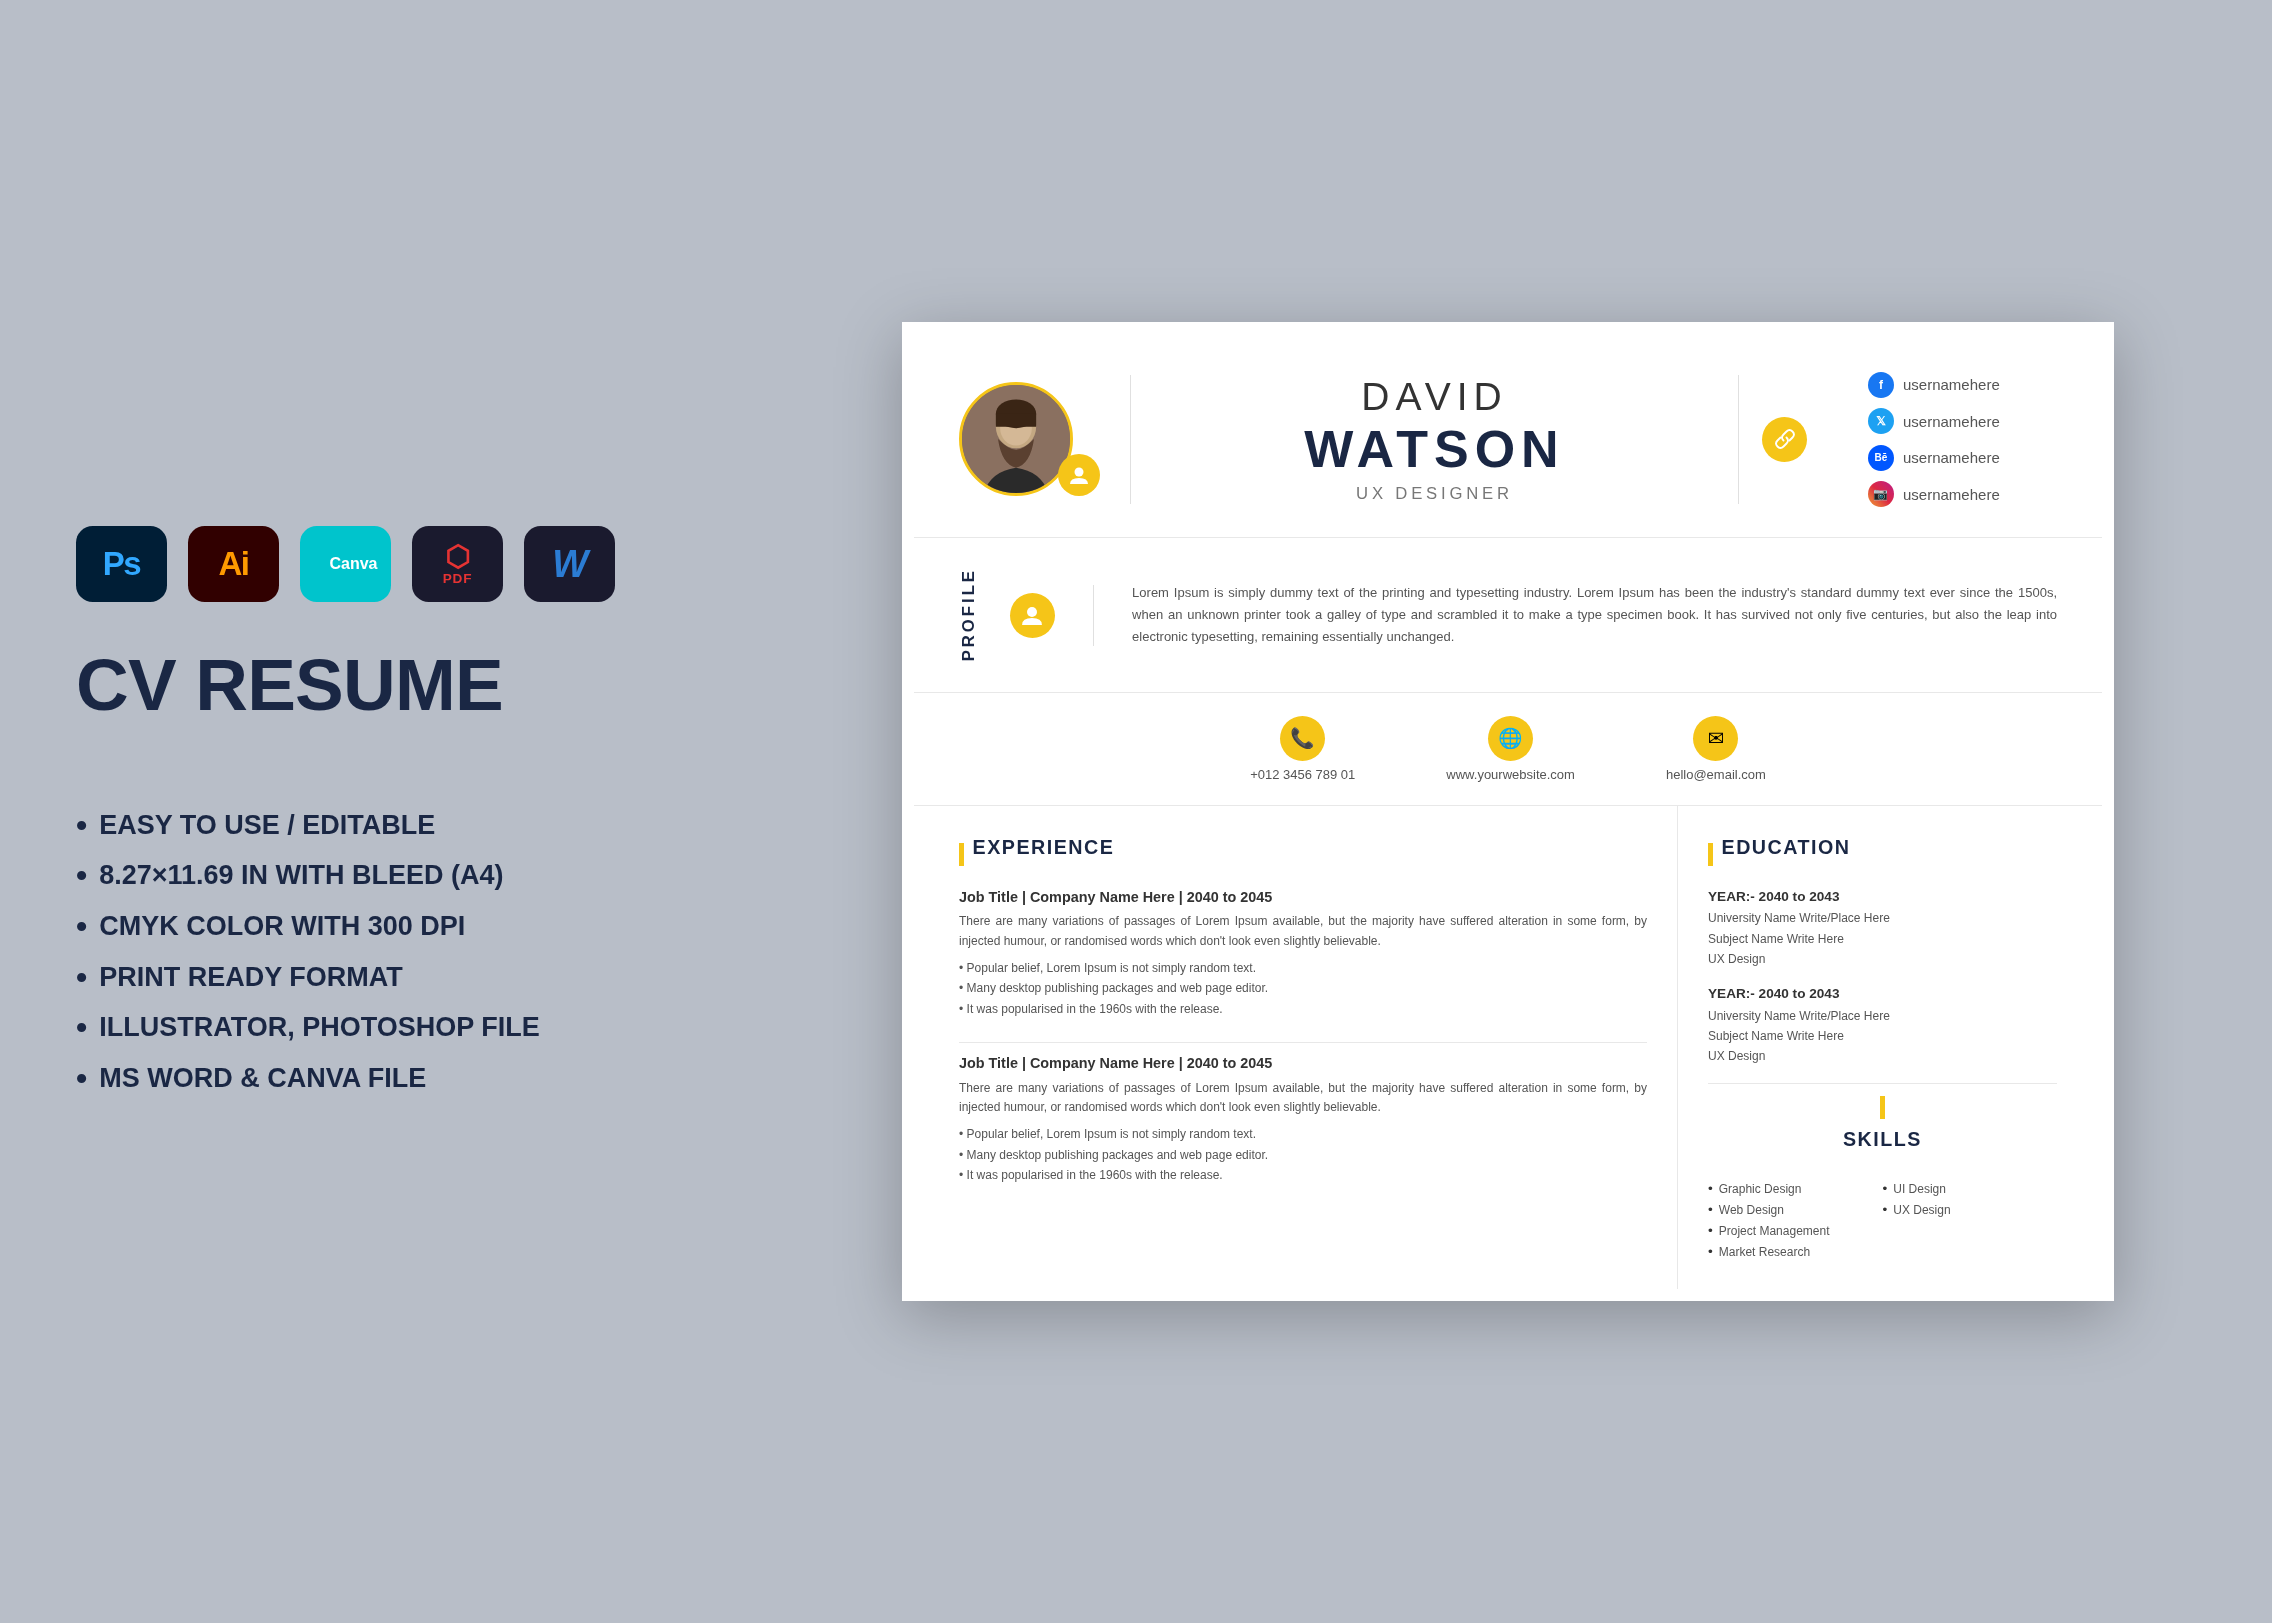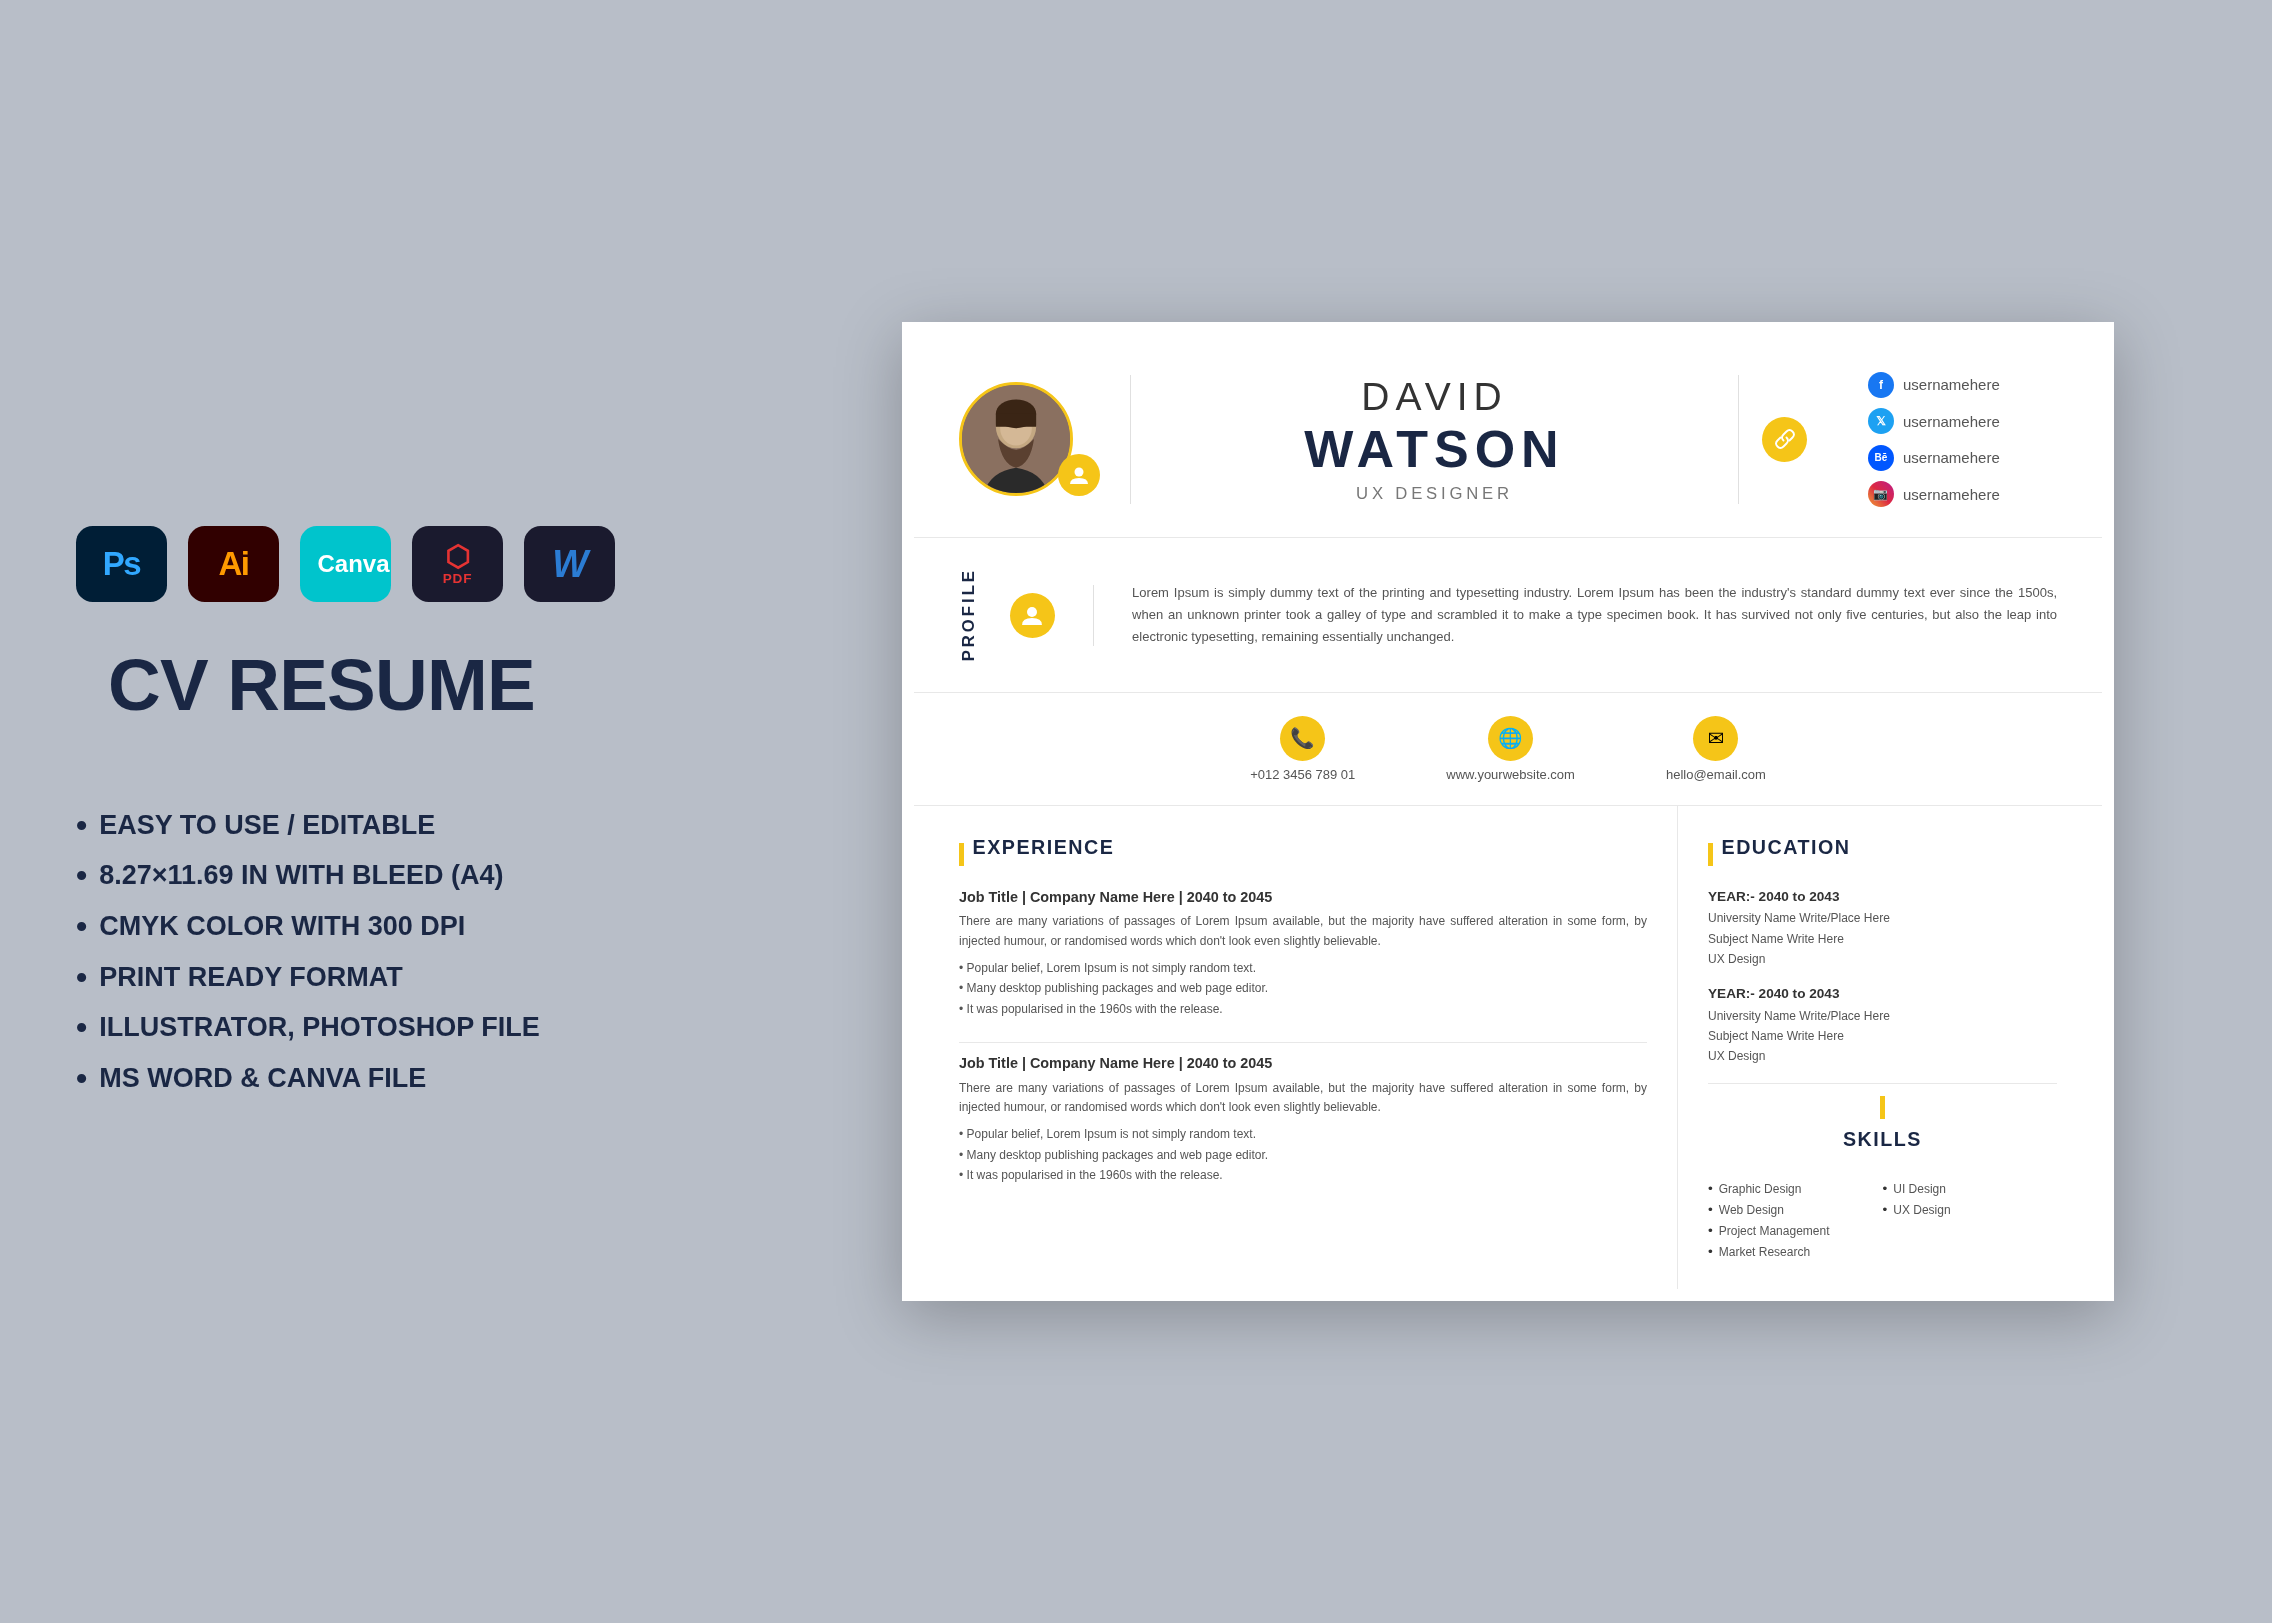--- a/index.html
+++ b/index.html
@@ -39,28 +39,27 @@
       display: flex;
       align-items: center;
       justify-content: center;
       font-size: 33px;
       font-weight: 900;
       color: white;
       letter-spacing: -1.5px;
     }
     .icon-ps { background: #001e36; color: #31a8ff; }
     .icon-ai { background: #310000; color: #ff9a00; }
-    .icon-canva { background: #00c4cc; color: white; font-size: 24px; font-weight: 700; letter-spacing: 0; padding-left: 16px; }
+    .icon-canva { background: #00c4cc; color: white; font-size: 16px; font-weight: 700; letter-spacing: 0; padding-left: 16px; }
     .icon-pdf { background: #1a1a2e; color: #ff4444; font-size: 16.7px; }
     .icon-word { background: #1a1a2e; color: #2b7cd3; font-size: 27px; }
     .title-section {
       display: flex;
       flex-direction: column;
       gap: 0;
-      margin-left: 32px;
     }
     .main-title {
       font-size: 73px;
       font-weight: 900;
       color: #1a2744;
       line-height: 1.05;
       letter-spacing: -0.8px;
     }
     .features-list {
       margin-top: 38px;

